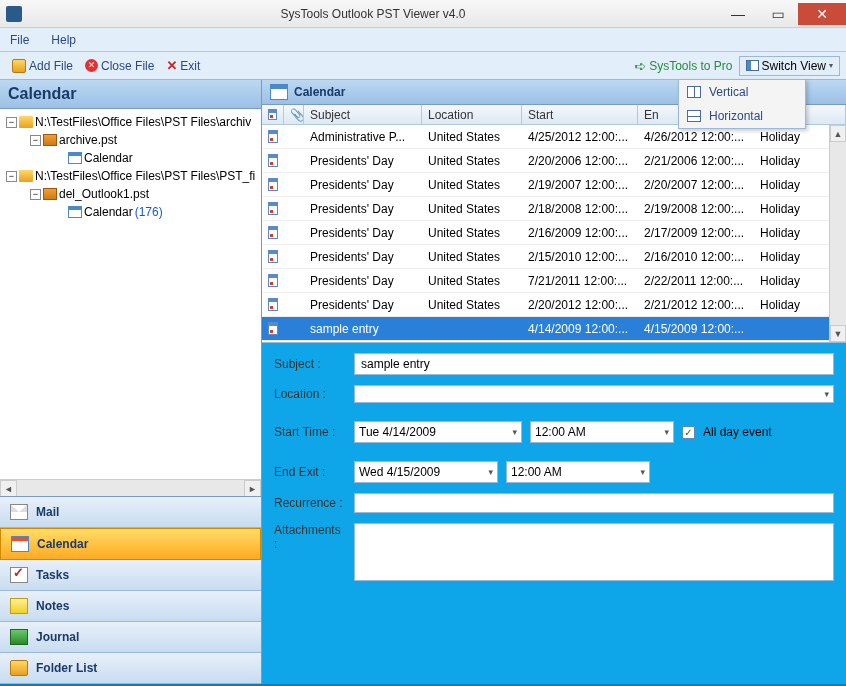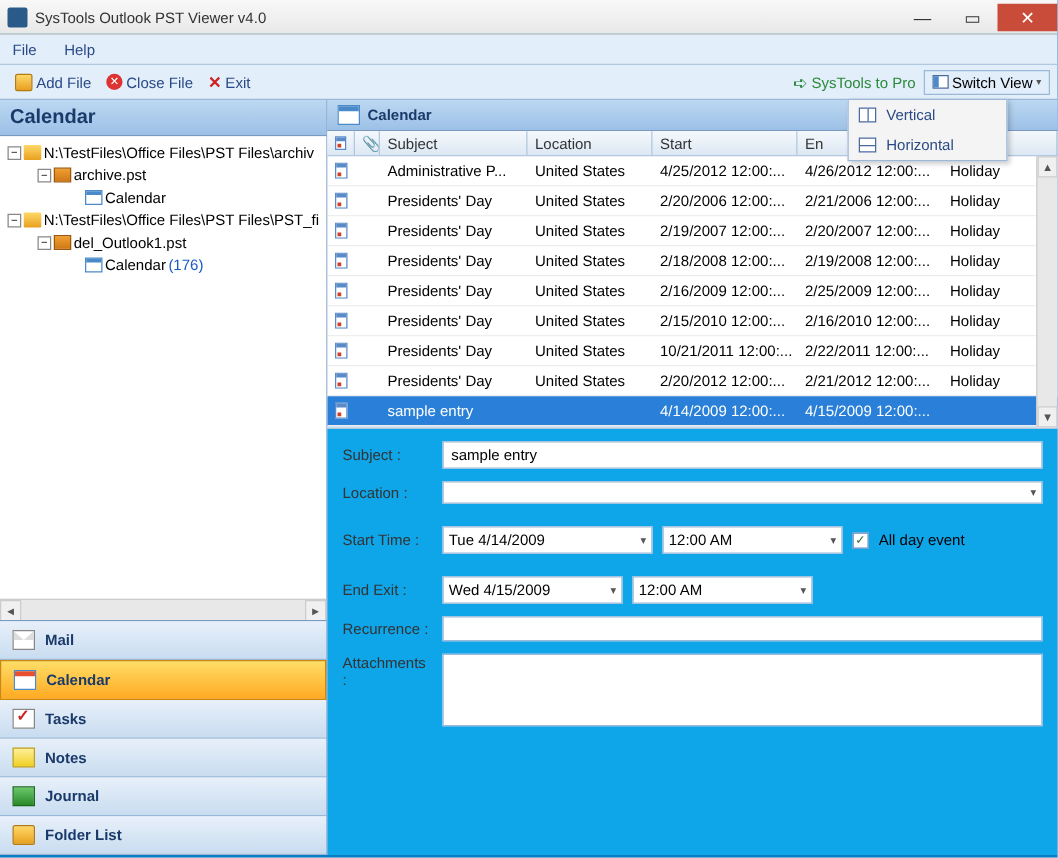--- a/index.html
+++ b/index.html
@@ -1,20 +1,20 @@
 <!DOCTYPE html>
 <html><head>
 <meta charset="utf-8">
 <style>
 * { box-sizing: border-box; margin: 0; padding: 0; font-family: "Segoe UI", Tahoma, sans-serif; font-size: 12px; }
 body { background: #0a7dc0; width: 846px; height: 686px; overflow: hidden; position: relative; }
 
 .title-bar { height: 28px; background: linear-gradient(#f8f8f8, #e8e8e8); display: flex; align-items: center; border-bottom: 1px solid #ccc; }
 .title-bar .app-icon { width: 16px; height: 16px; margin: 0 6px; background: #2a5a8a; border-radius: 2px; }
-.title-bar .title { flex: 1; color: #333; }
+.title-bar .title { flex: 1; text-align: center; color: #333; }
 .title-bar .win-btns { display: flex; }
 .win-btn { width: 40px; height: 22px; display: flex; align-items: center; justify-content: center; font-size: 14px; color: #333; }
 .win-btn.close { background: #c94b3a; color: #fff; width: 48px; }
 
 .menu-bar { height: 24px; background: #e3eefb; display: flex; align-items: center; padding: 0 10px; gap: 22px; border-bottom: 1px solid #b0c8e0; }
 .menu-bar span { color: #2a4a85; }
 
 .toolbar { height: 28px; background: #e3eefb; display: flex; align-items: center; padding: 0 6px; border-bottom: 1px solid #9bb8d8; }
 .toolbar .tool-btn { display: flex; align-items: center; gap: 3px; padding: 2px 6px; color: #2a4a85; }
 .toolbar .tool-btn.pro { color: #2a8a3a; }
@@ -290,42 +290,42 @@
             <div class="cell" style="flex:1">Holiday</div>
           </div>
           <div class="event-row">
             <div class="cell cell-icon">
               <span class="row-cal-icon"></span>
             </div>
             <div class="cell cell-attach"></div>
             <div class="cell" style="width:118px">Presidents' Day</div>
             <div class="cell" style="width:100px">United States</div>
             <div class="cell" style="width:116px">2/16/2009 12:00:...</div>
-            <div class="cell" style="width:116px">2/25/2009 12:00:...</div>
+            <div class="cell" style="width:116px">2/17/2009 12:00:...</div>
             <div class="cell" style="flex:1">Holiday</div>
           </div>
           <div class="event-row">
             <div class="cell cell-icon">
               <span class="row-cal-icon"></span>
             </div>
             <div class="cell cell-attach"></div>
             <div class="cell" style="width:118px">Presidents' Day</div>
             <div class="cell" style="width:100px">United States</div>
             <div class="cell" style="width:116px">2/15/2010 12:00:...</div>
             <div class="cell" style="width:116px">2/16/2010 12:00:...</div>
             <div class="cell" style="flex:1">Holiday</div>
           </div>
           <div class="event-row">
             <div class="cell cell-icon">
               <span class="row-cal-icon"></span>
             </div>
             <div class="cell cell-attach"></div>
             <div class="cell" style="width:118px">Presidents' Day</div>
             <div class="cell" style="width:100px">United States</div>
-            <div class="cell" style="width:116px">10/21/2011 12:00:...</div>
+            <div class="cell" style="width:116px">7/21/2011 12:00:...</div>
             <div class="cell" style="width:116px">2/22/2011 12:00:...</div>
             <div class="cell" style="flex:1">Holiday</div>
           </div>
           <div class="event-row">
             <div class="cell cell-icon">
               <span class="row-cal-icon"></span>
             </div>
             <div class="cell cell-attach"></div>
             <div class="cell" style="width:118px">Presidents' Day</div>
             <div class="cell" style="width:100px">United States</div>

